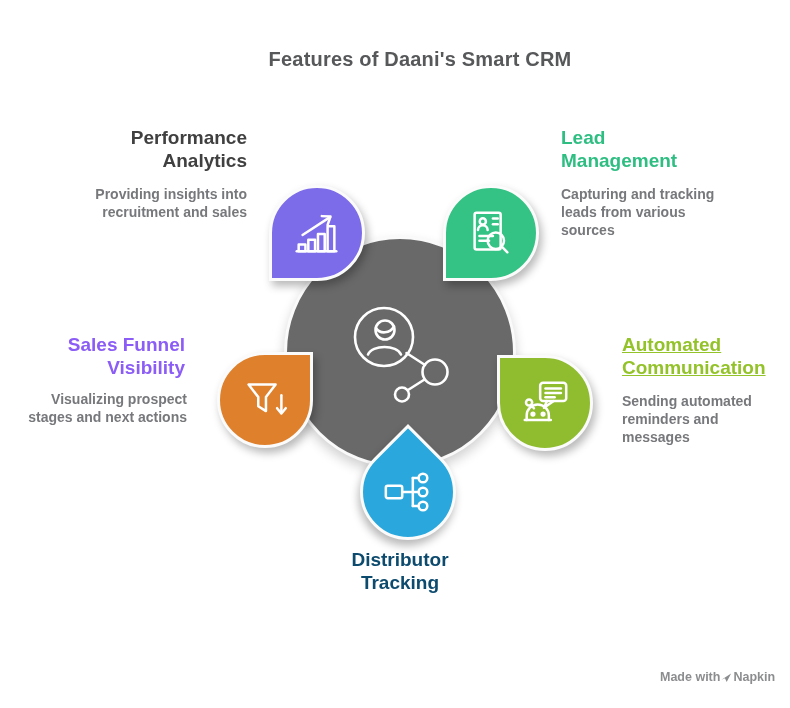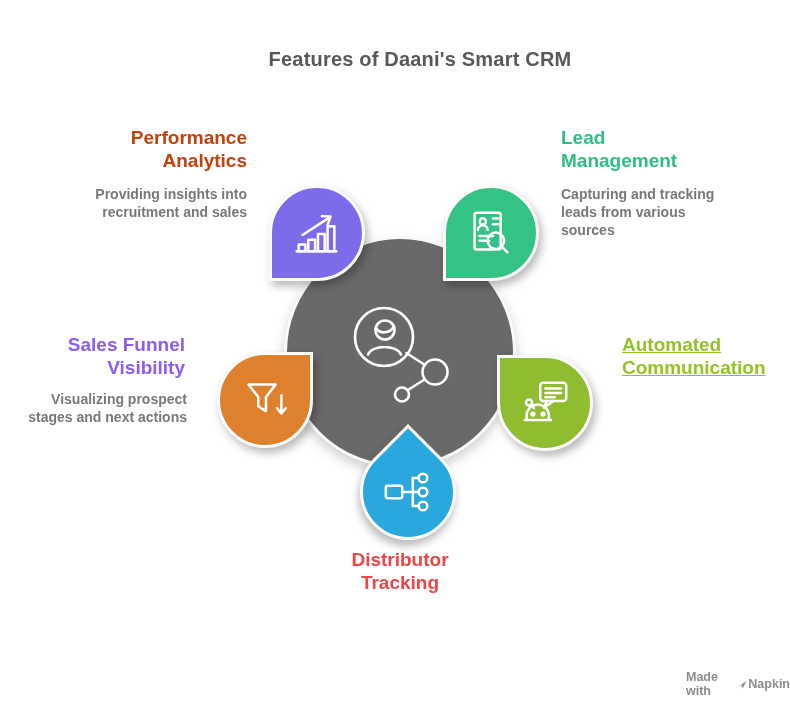--- a/index.html
+++ b/index.html
@@ -51,21 +51,21 @@
   .h-lead{left:561px;top:127px;width:165px;}
   .d-lead{left:561px;top:186px;width:168px;}
   .h-sales{left:35px;top:334px;width:150px;}
   .d-sales{left:10px;top:391px;width:177px;}
   .h-auto{left:622px;top:334px;width:160px;text-decoration:underline;}
   .d-auto{left:622px;top:393px;width:160px;}
   .h-dist{left:320px;top:549px;width:160px;}
   .d-dist{left:310px;top:606px;width:180px;}
   
   .watermark{
-    position:absolute;left:686px;top:670px;display:flex;align-items:center;gap:1px;
+    position:absolute;left:660px;top:670px;display:flex;align-items:center;gap:1px;
     color:#8C8D8F;font-size:12.5px;font-weight:600;z-index:5;cursor:pointer;
   }
   .wm-glyph{width:11px;height:11px;display:block;}
 </style>
 </head>
 <body>
 
 <div class="canvas">
 
   <div class="title">Features of Daani's Smart CRM</div>
@@ -139,40 +139,43 @@
       <path d="M33,13.5 V42.5"></path>
       <path d="M33,13.5 H39"></path>
       <path d="M33,28 H39"></path>
       <path d="M33,42.5 H39"></path>
       <circle cx="43.5" cy="13.5" r="4.5"></circle>
       <circle cx="43.5" cy="28" r="4.5"></circle>
       <circle cx="43.5" cy="42.5" r="4.5"></circle>
     </svg>
   </div>
 
-  <div class="fh t-right h-performance" style="color: #c2410c;">Performance
+  <div class="fh t-right h-performance" style="color: #404040;">Performance
 Analytics</div>
   <div class="fd t-right d-performance">Providing insights into
 recruitment and sales</div>
 
   <div class="fh t-left h-lead" style="color: rgb(46, 190, 130);">Lead
 Management</div>
   <div class="fd t-left d-lead">Capturing and tracking
 leads from various
 sources</div>
 
   <div class="fh t-right h-sales" style="color: #8b5cf6;">Sales Funnel
 Visibility</div>
   <div class="fd t-right d-sales">Visualizing prospect
 stages and next actions</div>
 
   <div class="fh t-left h-auto" style="color: rgb(147, 194, 41);">Automated
 Communication</div>
+  <div class="fd t-left d-auto">Sending automated
+reminders and
+messages</div>
 
-  <div class="fh t-center h-dist" style="color: #ef4444;">Distributor
+  <div class="fh t-center h-dist" style="color: #0c4a6e;">Distributor
 Tracking</div>
 
   <div class="watermark">
     <span>Made with</span>
     <svg class="wm-glyph" viewBox="0 0 12 12" fill="#8C8D8F">
       <path d="M0.5,8.5 L11,1.5 L6.2,11 L4.3,6.9 Z"></path>
     </svg>
     <span>Napkin</span>
   </div>
 

